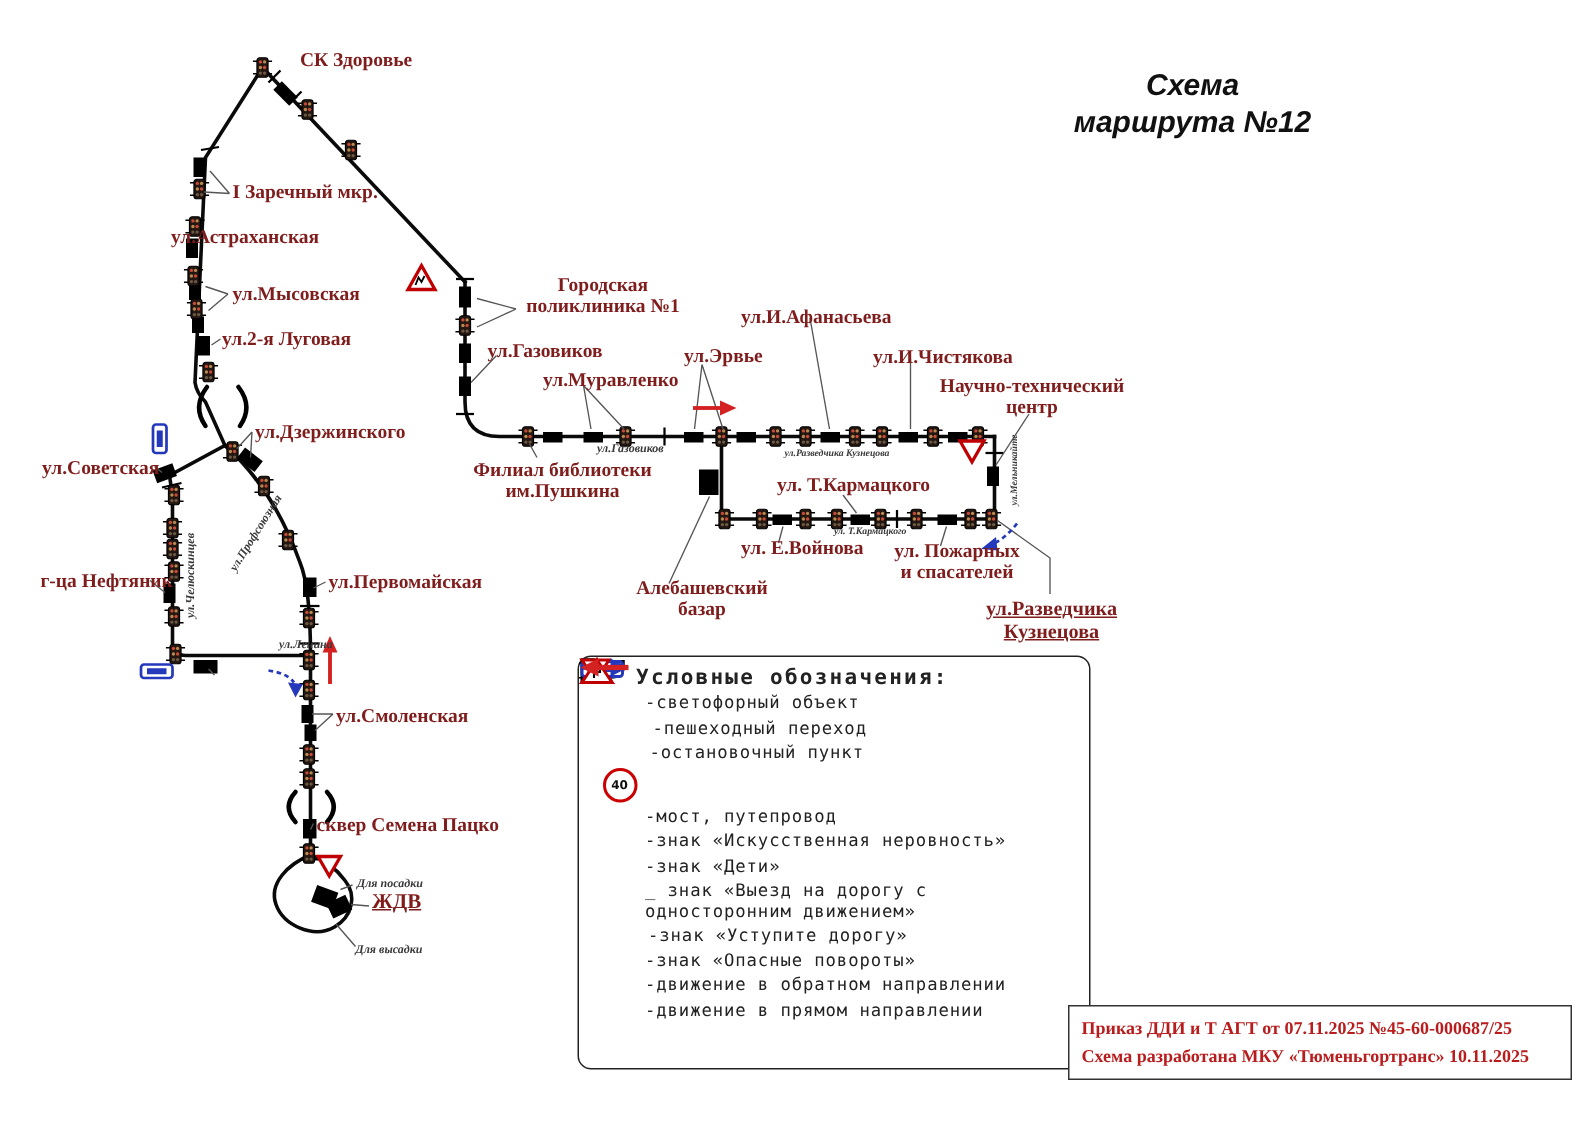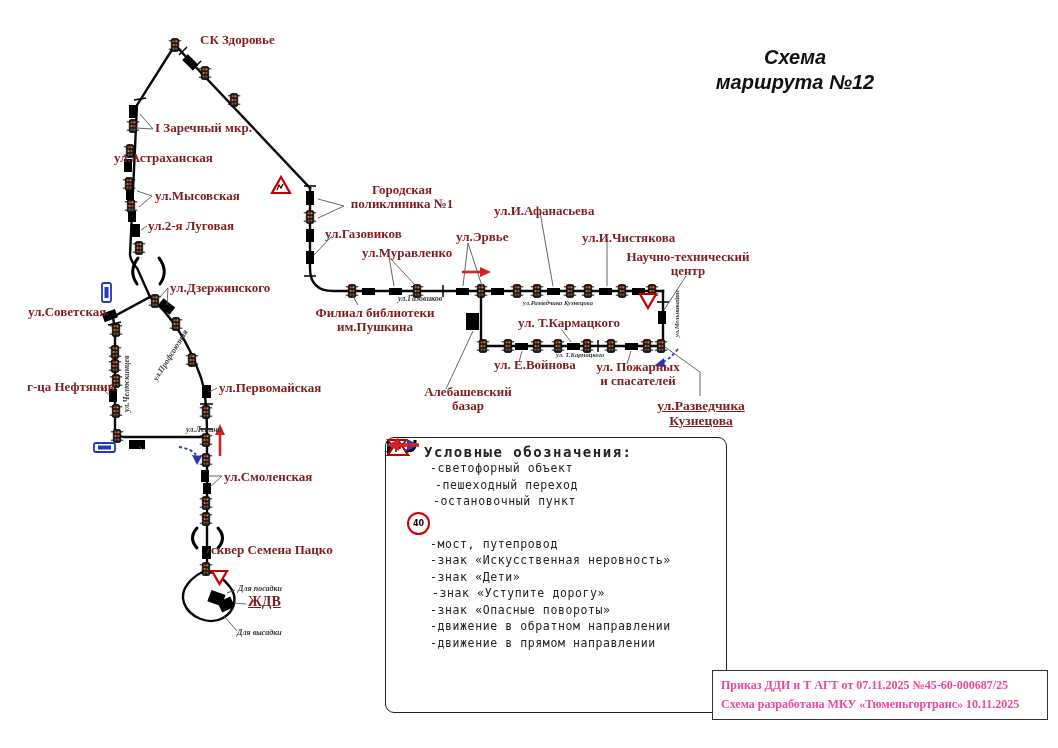--- a/index.html
+++ b/index.html
@@ -15,28 +15,28 @@
   .ml.u{text-decoration:underline;font-size:14px;}
   .ml.term{text-decoration:underline;font-size:13.5px;line-height:15px;}
   #title{position:absolute;left:545px;top:30px;width:500px;text-align:center;
          font:italic bold 20px "Liberation Sans",sans-serif;color:#111;line-height:25px;margin-top:15px;}
   #legend{position:absolute;left:385px;top:437px;width:342px;height:276px;
           border:1.6px solid #222;border-radius:9px;background:#fff;
           padding:6px 8px 4px 10px;box-sizing:border-box;
           font-family:"DejaVu Sans Mono",monospace;color:#222;}
   #legend .lg-title{font-size:14px;font-weight:bold;letter-spacing:1.5px;margin:0 0 2px 28px;}
   .lg-row{display:flex;align-items:flex-start;margin-bottom:3px;}
-  .lg-ic{width:34px;flex:0 0 34px;display:flex;justify-content:flex-end;align-items:center;}
+  .lg-ic{width:34px;flex:0 0 34px;display:flex;justify-content:center;align-items:center;}
   .lg-tx{font-size:11.5px;letter-spacing:0.6px;line-height:13.5px;white-space:pre-line;}
   .sign40{width:19px;height:19px;border:2.5px solid #c00;border-radius:50%;background:#fff;
           display:flex;align-items:center;justify-content:center;
           font:bold 8px "DejaVu Sans",sans-serif;color:#111;}
   #footer{position:absolute;left:712px;top:670px;width:336px;height:50px;
           border:1.4px solid #333;background:#fff;box-sizing:border-box;
-          padding:5px 8px;font:bold 12px "Liberation Serif",serif;color:#ec4899;line-height:19px;}
+          padding:5px 8px;font:bold 12px "Liberation Serif",serif;color:#b91c1c;line-height:19px;}
 </style>
 </head>
 <body>
 
 <div id="stage">
 
   <svg id="map-svg" width="1058" height="748" viewBox="0 0 1058 748">
     <defs>
       <symbol id="tl" viewBox="0 0 14 16">
         <line x1="0" y1="3.5" x2="14" y2="3.5" stroke="#000" stroke-width="1"></line>
@@ -336,20 +336,30 @@
     <div class="lg-row">
       <span class="lg-ic">
         <svg width="24" height="19">
             <polygon points="12,2 2,17 22,17" fill="#fff" stroke="#c00000" stroke-width="2"></polygon>
             <path d="M8,15 l2,-6 l2,3 l3,-5 l1,8" stroke="#000" stroke-width="1.2" fill="none"></path>
           </svg>
       </span>
       <span class="lg-tx">-знак «Дети»</span>
     </div>
 
+    <div class="lg-row">
+      <span class="lg-ic">
+        <svg width="32" height="16">
+            <rect x="2" y="3" width="27" height="10" rx="2" fill="#fff" stroke="#2438bb" stroke-width="2"></rect>
+            <rect x="6" y="6" width="19" height="4" fill="#2438bb"></rect>
+          </svg>
+      </span>
+      <span class="lg-tx">_ знак «Выезд на дорогу с
+односторонним движением»</span>
+    </div>
 
     <div class="lg-row">
       <span class="lg-ic" style="padding-left:2px">
         <svg width="22" height="18">
             <polygon points="2,2 20,2 11,16" fill="#fff" stroke="#c00000" stroke-width="2"></polygon>
           </svg>
       </span>
       <span class="lg-tx">-знак «Уступите дорогу»</span>
     </div>
 

